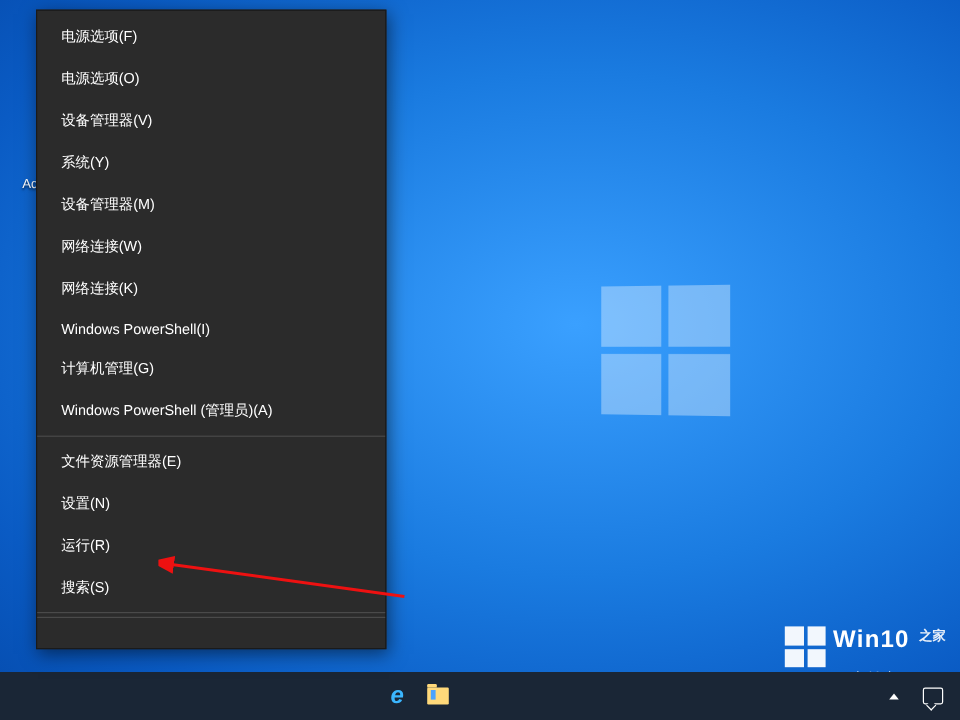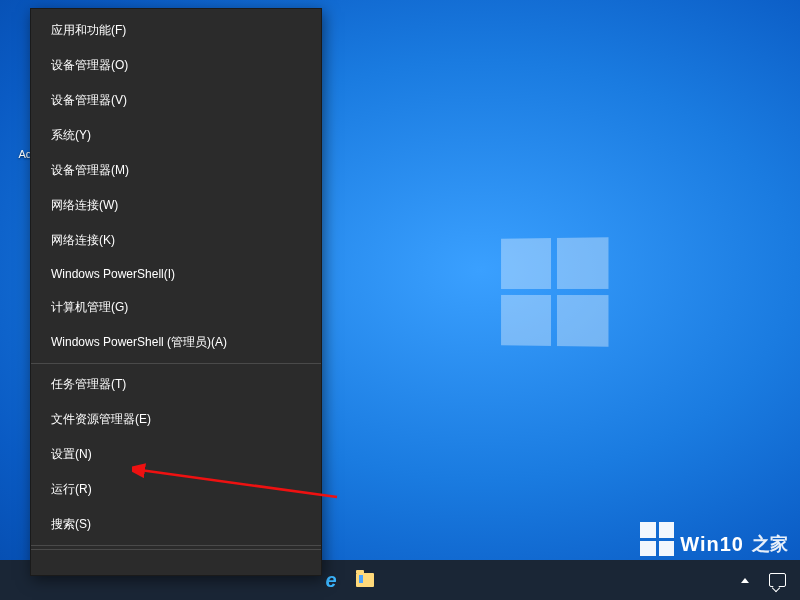--- a/index.html
+++ b/index.html
@@ -27,30 +27,30 @@
     width: 28px;
     text-align: right;
     color: #fff;
     font-size: 11px;
     text-shadow: 0 1px 2px rgba(0,0,0,.6);
   }
 
   .watermark {
     position: absolute;
     right: 12px; bottom: 44px;
-    display: flex; align-items: flex-end; gap: 6px;
+    display: flex; align-items: flex-start; gap: 6px;
     color: #fff; font-weight: 600;
   }
   .watermark .wm-logo {
     width: 34px; height: 34px;
     display: grid; grid-template-columns: 1fr 1fr; grid-template-rows: 1fr 1fr; gap: 3px;
   }
   .watermark .wm-logo div { background: #fff; opacity:.95; }
   .watermark .big { font-size: 20px; letter-spacing: 1px; }
-  .watermark .sub { font-size: 18px; opacity:.9; margin-left:2px;}
+  .watermark .sub { font-size: 11px; opacity:.9; margin-left:2px;}
   .wm-url { position:absolute; right:12px; bottom:30px; color:#dbeeff; font-size:10px; letter-spacing:.5px;}
 
   .taskbar {
     position: absolute; left: 0; bottom: 0;
     width: 100%; height: 40px;
     background: #1a2636;
     display: flex; align-items: center;
   }
   .taskbar .tb-right { margin-left:auto; display:flex; align-items:center; gap:14px; padding-right:14px; color:#fff; }
   .tb-icon { width:18px; height:18px; display:flex; align-items:center; justify-content:center; cursor:pointer; }
@@ -102,24 +102,24 @@
       <div></div>
       <div></div>
   </div>
 
   <div class="desktop-icon">
     <span>Ad</span>
   </div>
 
   <div class="context-menu">
     <div class="menu-item">
-        <span>应用和功能(F)</span>
-      </div>
-    <div class="menu-item">
-        <span>设备管理器(O)</span>
+        <span>电源选项(F)</span>
+      </div>
+    <div class="menu-item">
+        <span>电源选项(O)</span>
       </div>
     <div class="menu-item">
         <span>设备管理器(V)</span>
       </div>
     <div class="menu-item">
         <span>系统(Y)</span>
       </div>
     <div class="menu-item">
         <span>设备管理器(M)</span>
       </div>
@@ -132,23 +132,20 @@
     <div class="menu-item">
         <span>Windows PowerShell(I)</span>
       </div>
     <div class="menu-item">
         <span>计算机管理(G)</span>
       </div>
     <div class="menu-item">
         <span>Windows PowerShell (管理员)(A)</span>
       </div>
     <div class="menu-sep"></div>
-    <div class="menu-item">
-        <span>任务管理器(T)</span>
-      </div>
     <div class="menu-item">
         <span>文件资源管理器(E)</span>
       </div>
     <div class="menu-item">
         <span>设置(N)</span>
       </div>
     <div class="menu-item">
         <span>运行(R)</span>
       </div>
     <div class="menu-item">

